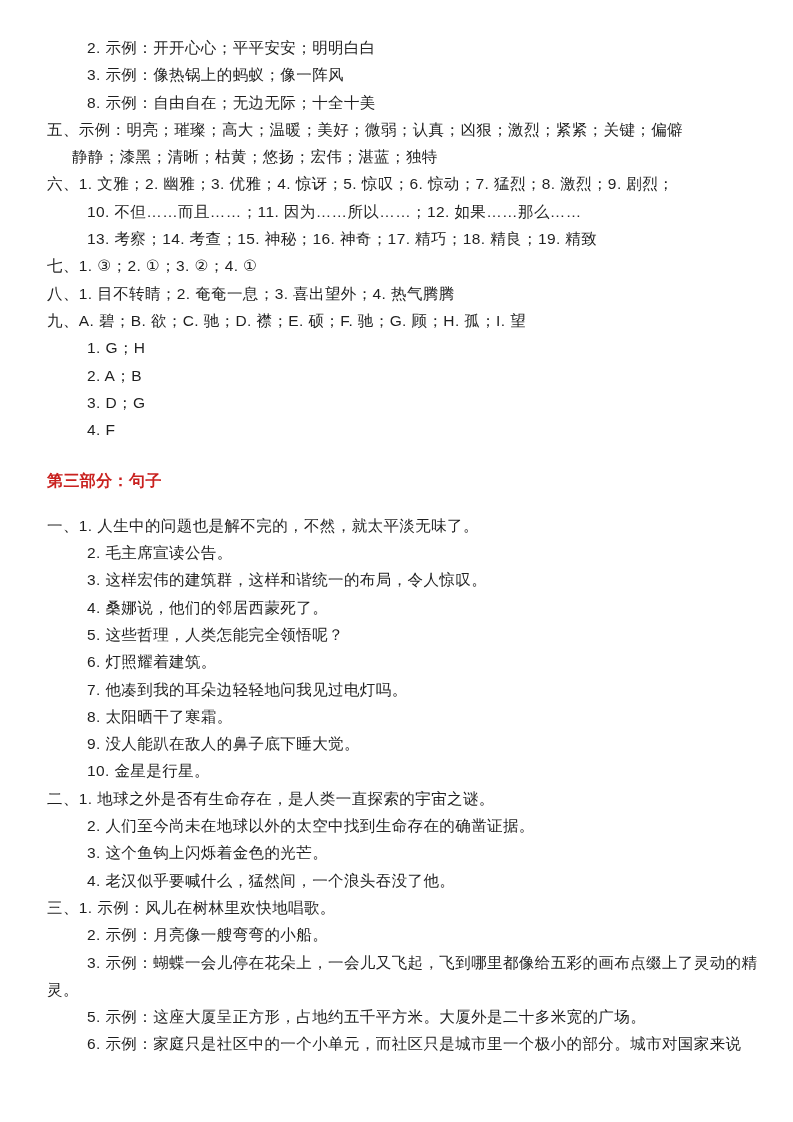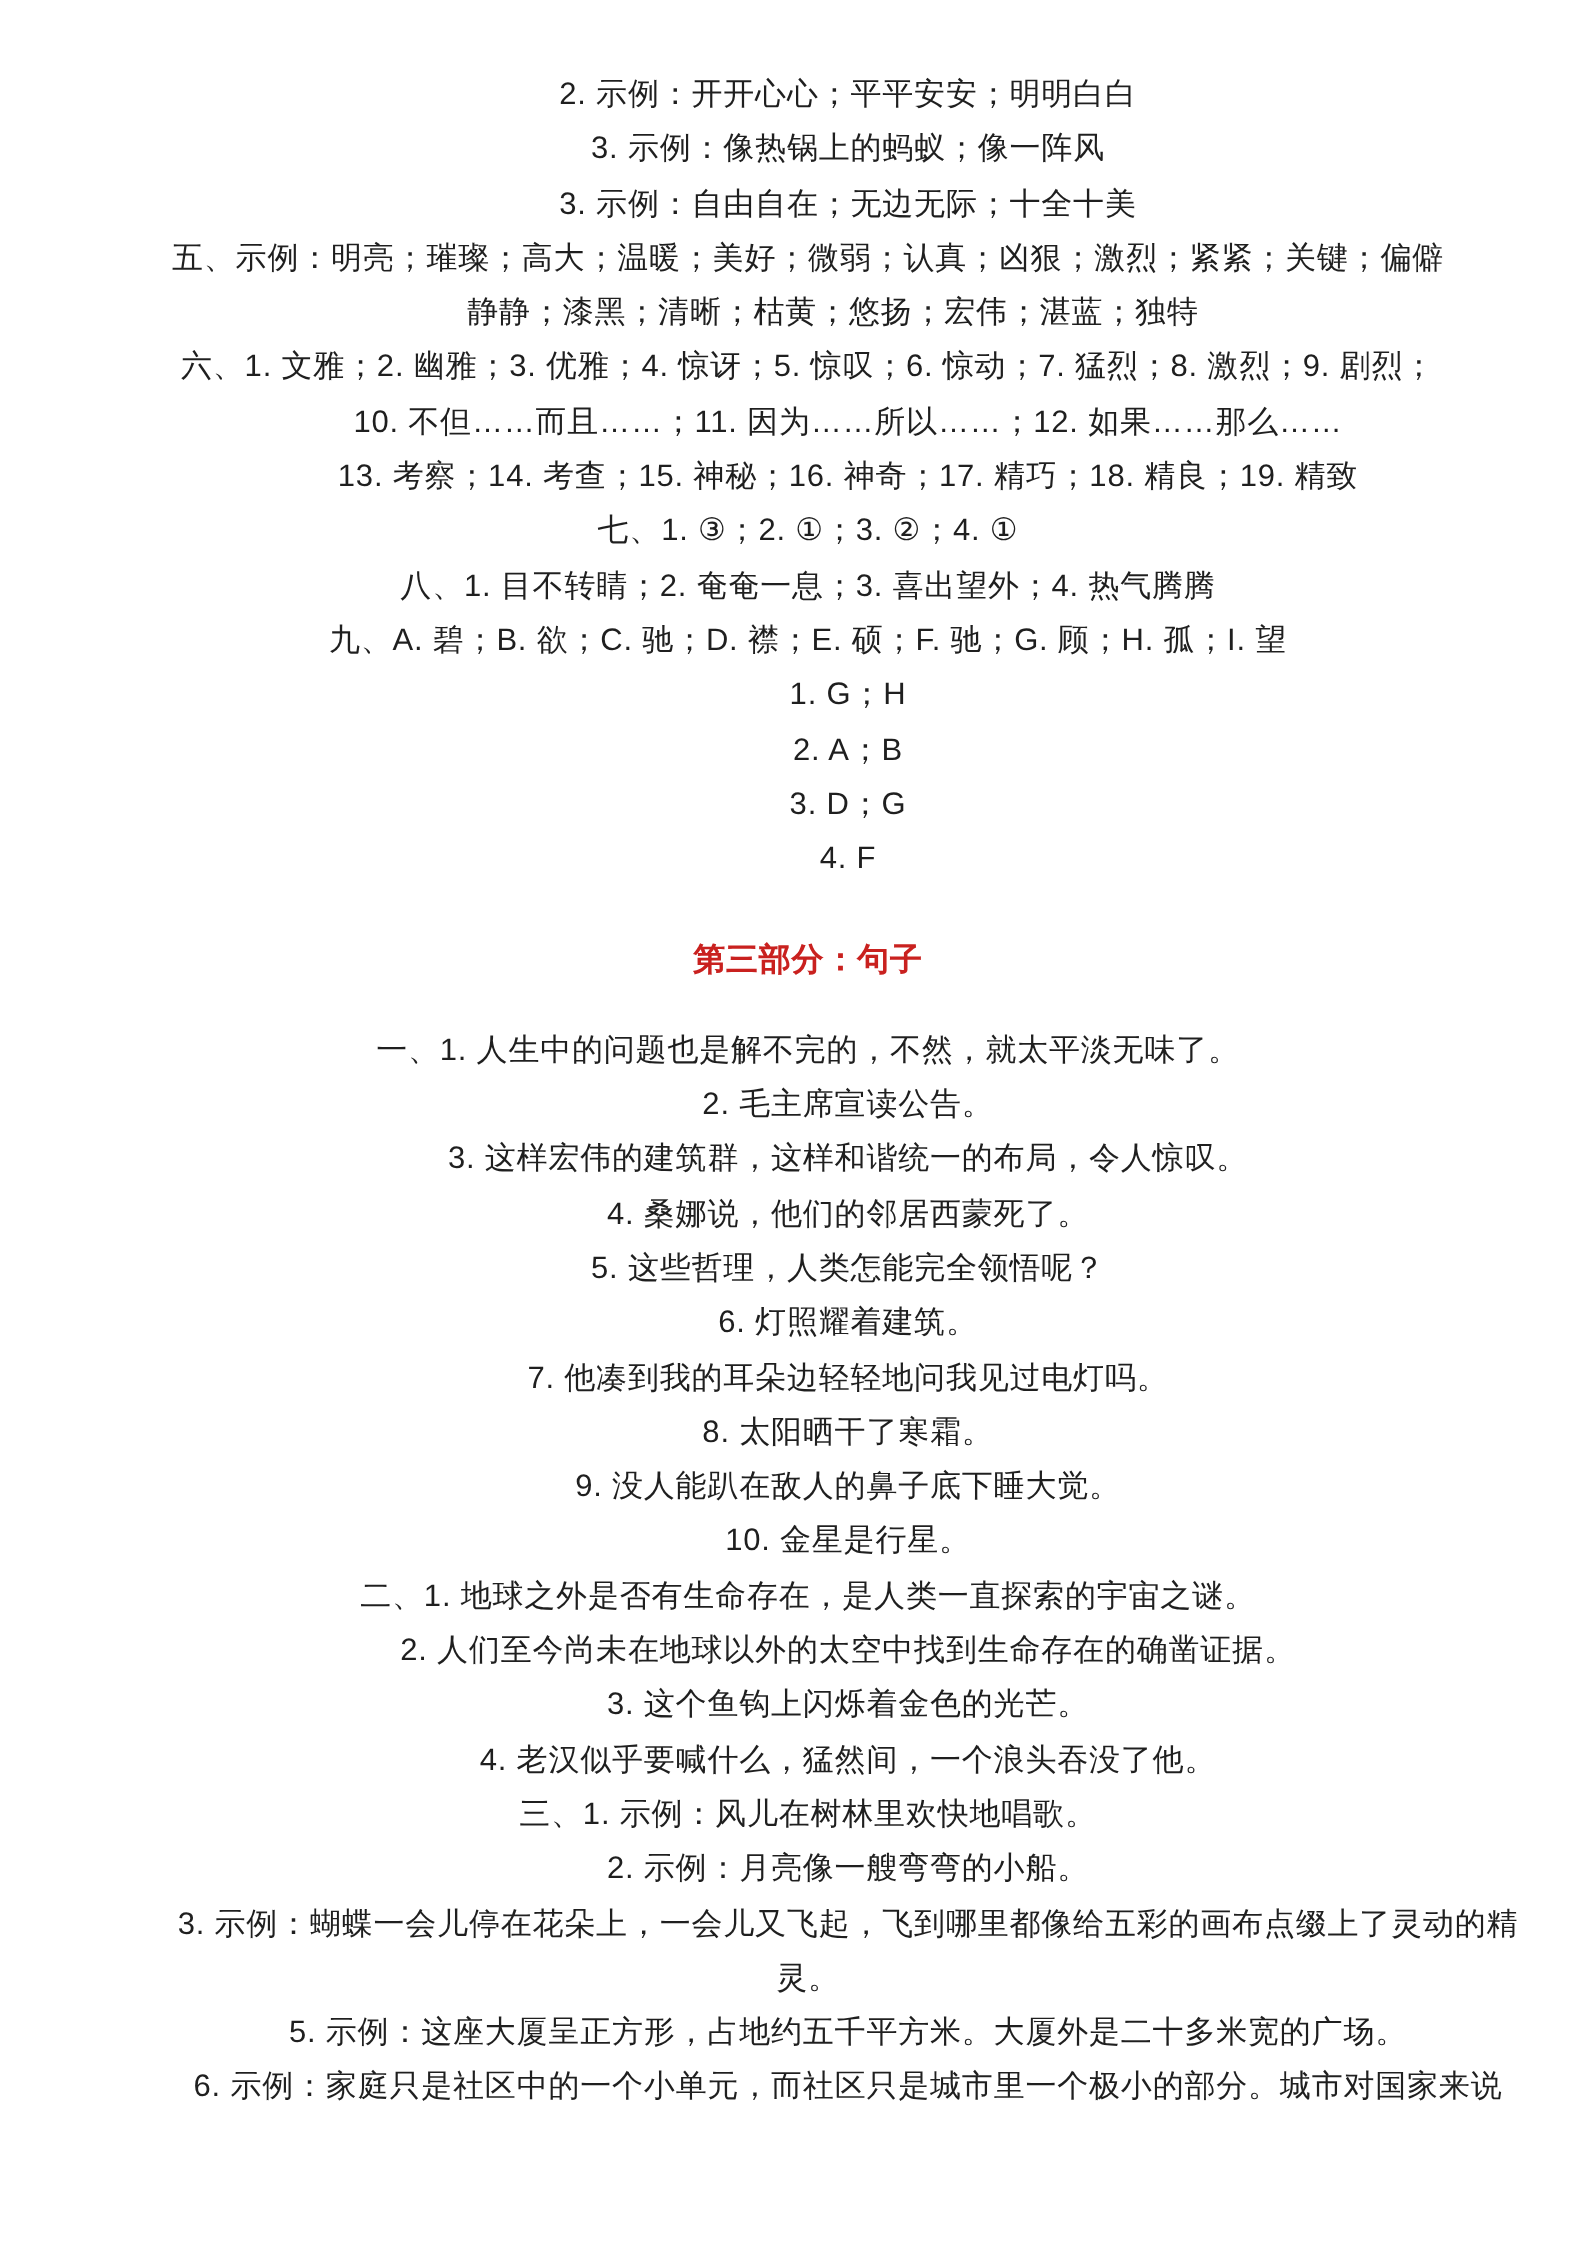--- a/index.html
+++ b/index.html
@@ -3,21 +3,20 @@
 <meta charset="utf-8">
 <style>
   html, body { margin: 0; padding: 0; background: #ffffff; }
   .page {
     position: relative;
     width: 787px;
     height: 1122px;
     background: var(--page-bg, #ffffff);
     overflow: hidden;
     box-sizing: border-box;
-    text-align: center;
   }
   .doc {
     box-sizing: border-box;
     width: 100%;
     height: 100%;
     padding: 34px 26px 0 47px;
     font-family: "Liberation Sans", "DejaVu Sans", sans-serif;
     font-size: 15.5px;
     line-height: 27.3px;
     letter-spacing: 0.4px;
@@ -41,21 +40,21 @@
 </style>
 </head>
 <body>
 
 <div class="page">
   <div class="doc">
 
     <section>
       <p class="ln i1">2. 示例：开开心心；平平安安；明明白白</p>
       <p class="ln i1">3. 示例：像热锅上的蚂蚁；像一阵风</p>
-      <p class="ln i1">3. 示例：自由自在；无边无际；十全十美</p>
+      <p class="ln i1">8. 示例：自由自在；无边无际；十全十美</p>
       <p class="ln">五、示例：明亮；璀璨；高大；温暖；美好；微弱；认真；凶狠；激烈；紧紧；关键；偏僻</p>
       <p class="ln cont">静静；漆黑；清晰；枯黄；悠扬；宏伟；湛蓝；独特</p>
       <p class="ln">六、1. 文雅；2. 幽雅；3. 优雅；4. 惊讶；5. 惊叹；6. 惊动；7. 猛烈；8. 激烈；9. 剧烈；</p>
       <p class="ln i1">10. 不但……而且……；11. 因为……所以……；12. 如果……那么……</p>
       <p class="ln i1">13. 考察；14. 考查；15. 神秘；16. 神奇；17. 精巧；18. 精良；19. 精致</p>
       <p class="ln">七、1. ③；2. ①；3. ②；4. ①</p>
       <p class="ln">八、1. 目不转睛；2. 奄奄一息；3. 喜出望外；4. 热气腾腾</p>
       <p class="ln">九、A. 碧；B. 欲；C. 驰；D. 襟；E. 硕；F. 驰；G. 顾；H. 孤；I. 望</p>
       <p class="ln i1">1. G；H</p>
       <p class="ln i1">2. A；B</p>

